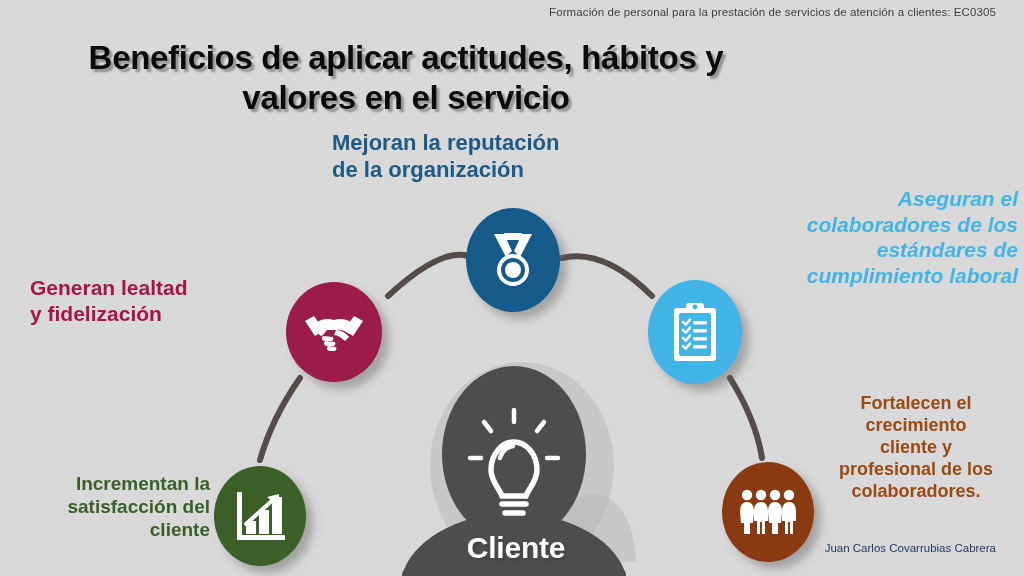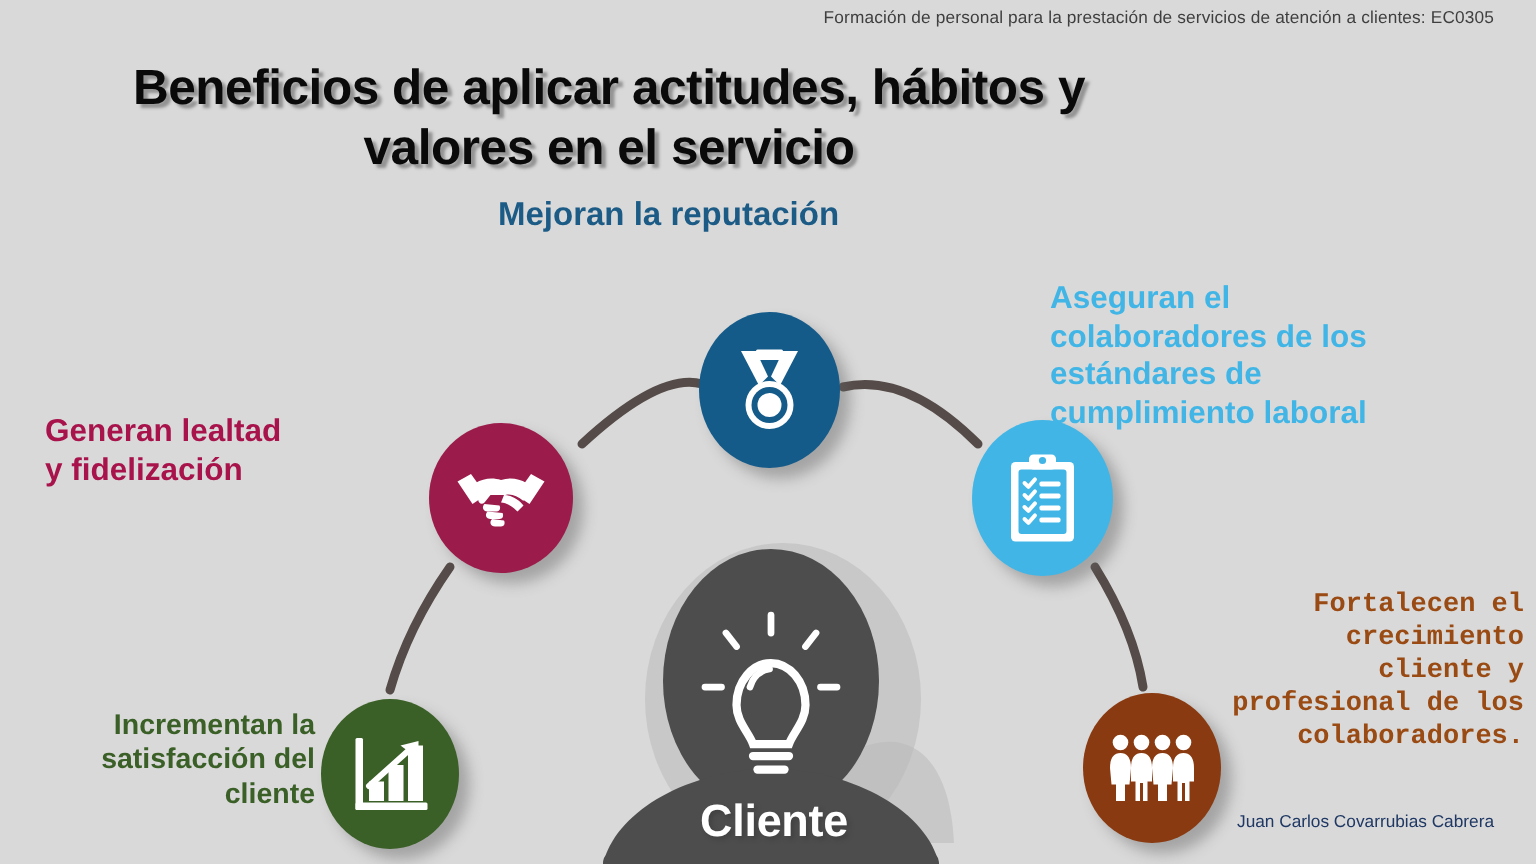--- a/index.html
+++ b/index.html
@@ -42,23 +42,23 @@
   
   .node{ position:absolute; border-radius:50%;
          display:flex; align-items:center; justify-content:center;
          box-shadow:7px 7px 9px rgba(100,100,100,.45); }
   .node svg{ display:block; }
 
   
   .cap{ position:absolute; font-size:20px; font-weight:bold; line-height:1.22; }
 
   .cap-reputacion{ left:332px; top:130px; width:360px; color:#1b5b86; font-size:22px; text-align:left; }
-  .cap-estandares { left:700px; top:186px; width:318px; color:#41b6e6; text-align:left; font-size:21px; }
+  .cap-estandares { left:700px; top:186px; width:318px; color:#41b6e6; text-align:right; font-size:21px;font-style:italic; }
   .cap-lealtad    { left:30px;  top:275px; width:236px; color:#a8134b; text-align:left; font-size:21px; }
-  .cap-fortalecen { left:816px; top:393px; width:200px; color:#9a4a13; text-align:right; font-size:18px;font-family:Liberation Mono, monospace; }
+  .cap-fortalecen { left:816px; top:393px; width:200px; color:#9a4a13; text-align:center; font-size:18px; }
   .cap-satisfaccion{left:10px;  top:472px; width:200px; color:#3b6027; text-align:right; font-size:19px; }
 
   .author{
     position:absolute; right:28px; bottom:22px;
     font-size:11.5px; color:#1f3864; white-space:nowrap;
   }
 </style>
 </head>
 <body>
 
@@ -182,20 +182,21 @@
         <path d="M 36 14 C 31 14 29 18 29 24 L 30 35 L 33 35 L 33 46 L 39 46 L 39 35 L 42 35 L 43 24 C 43 18 41 14 36 14 Z"></path>
 
         <circle cx="50" cy="7" r="5.2"></circle>
         <path d="M 50 14 C 45 14 43 18 43 24 L 43 33 L 46 33 L 46 46 L 49 46 L 49 34 L 51 34 L 51 46 L 54 46 L 54 33 L 57 33 L 57 24 C 57 18 55 14 50 14 Z"></path>
       </g>
     </svg>
   </div>
 
   <div class="cap cap-reputacion">
     <div>Mejoran la reputación</div>
+    <div>de la organización</div>
   </div>
 
   <div class="cap cap-estandares">
     <div>Aseguran el</div>
     <div>colaboradores de los</div>
     <div>estándares de</div>
     <div>cumplimiento laboral</div>
   </div>
 
   <div class="cap cap-lealtad">

